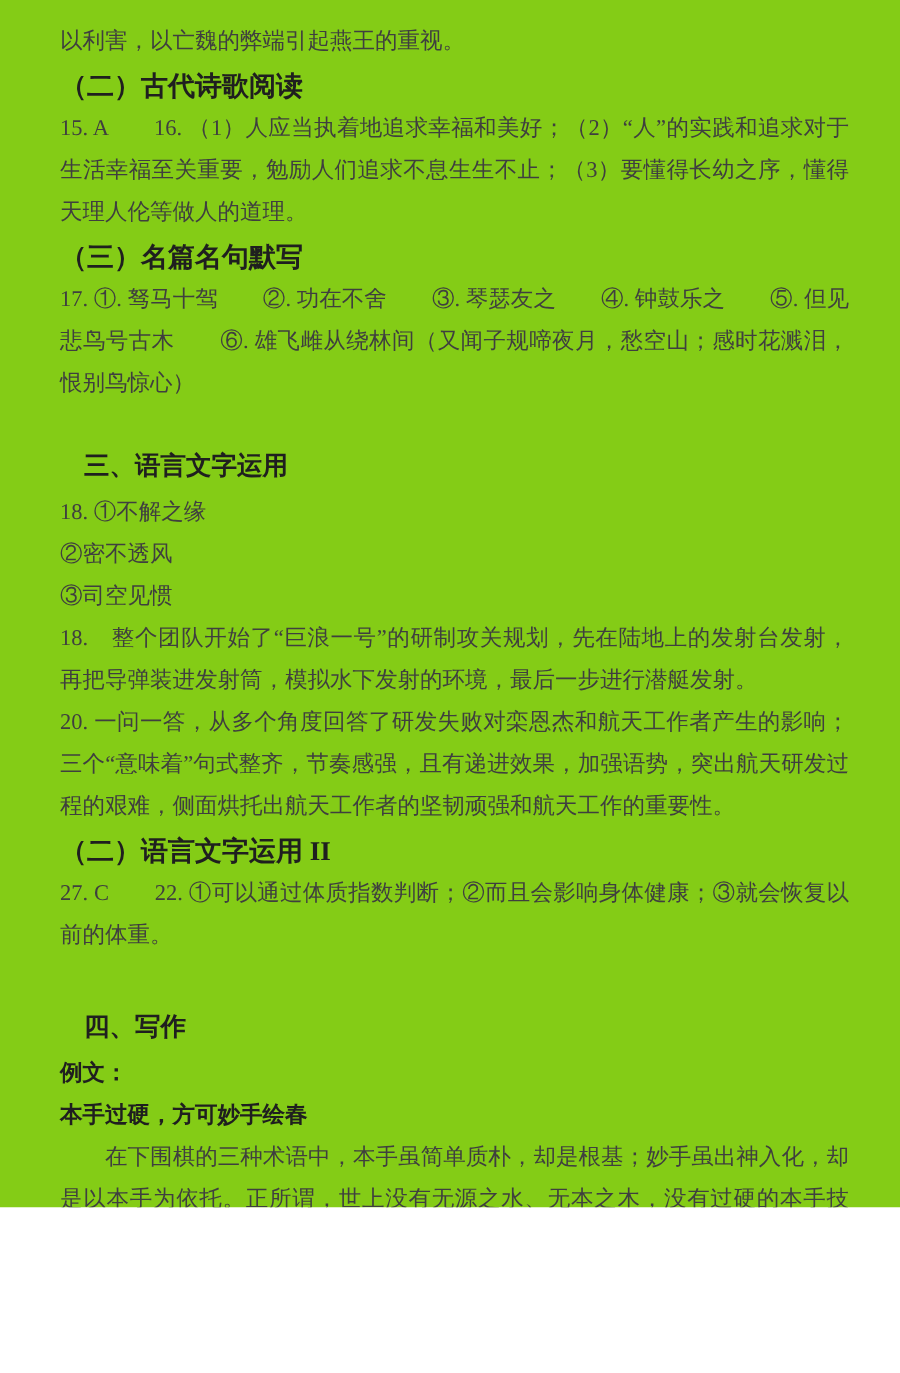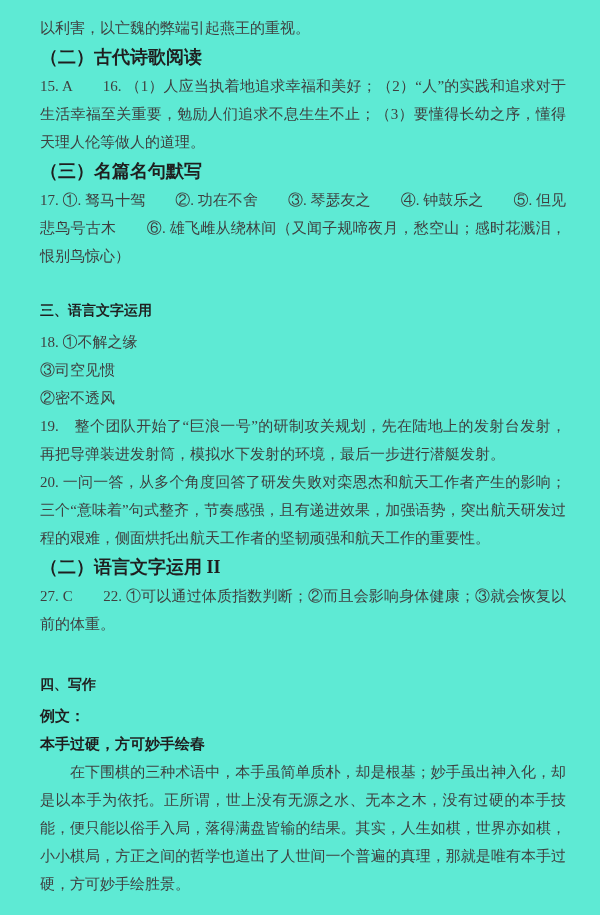--- a/index.html
+++ b/index.html
@@ -1,36 +1,36 @@
 <!DOCTYPE html>
 <html><head>
 <meta charset="utf-8">
 <style>
   html, body { margin: 0; padding: 0; background: #ffffff; }
   .page {
     position: relative;
     width: 600px;
-    height: 915px;
+    height: 805px;
     box-sizing: border-box;
     padding: 14px 34px 0 40px;
-    background: #5eead4;
+    background: #84cc16;
     overflow: hidden;
     font-family: "Liberation Serif", "DejaVu Serif", serif;
     font-size: 15px;
     color: #3f3f3f;
   }
   .p {
     margin: 0;
     line-height: 28px;
     text-align: justify;
     text-justify: inter-ideograph;
   }
   .h1 {
-    margin: 3px 0 3px;
-    font-size: 14px;
+    margin: 3px 16px 3px;
+    font-size: 17px;
     font-weight: bold;
     color: #1f1f1f;
     line-height: 28px;
   }
   .h2 {
     margin: 3px 0 2px;
     font-size: 18px;
     font-weight: bold;
     color: #1f1f1f;
     line-height: 25px;
@@ -73,24 +73,24 @@
   <h3 class="h2">（三）名篇名句默写</h3>
 
   <p class="p">17. ①. 驽马十驾　　②. 功在不舍　　③. 琴瑟友之　　④. 钟鼓乐之　　⑤. 但见悲鸟号古木　　⑥. 雄飞雌从绕林间（又闻子规啼夜月，愁空山；感时花溅泪，恨别鸟惊心）</p>
 
   <div class="gap-lg"></div>
 
   <h2 class="h1">三、语言文字运用</h2>
 
 
   <p class="p">18. ①不解之缘</p>
+  <p class="p">②密不透风</p>
   <p class="p">③司空见惯</p>
-  <p class="p">②密不透风</p>
 
-  <p class="p">19.　整个团队开始了“巨浪一号”的研制攻关规划，先在陆地上的发射台发射，再把导弹装进发射筒，模拟水下发射的环境，最后一步进行潜艇发射。</p>
+  <p class="p">18.　整个团队开始了“巨浪一号”的研制攻关规划，先在陆地上的发射台发射，再把导弹装进发射筒，模拟水下发射的环境，最后一步进行潜艇发射。</p>
 
   <p class="p">20. 一问一答，从多个角度回答了研发失败对栾恩杰和航天工作者产生的影响；三个“意味着”句式整齐，节奏感强，且有递进效果，加强语势，突出航天研发过程的艰难，侧面烘托出航天工作者的坚韧顽强和航天工作的重要性。</p>
 
   <h3 class="h2">（二）语言文字运用 II</h3>
 
   <p class="p">27. C　　22. ①可以通过体质指数判断；②而且会影响身体健康；③就会恢复以前的体重。</p>
 
   <div class="gap-xl"></div>
 
   <h2 class="h1">四、写作</h2>

